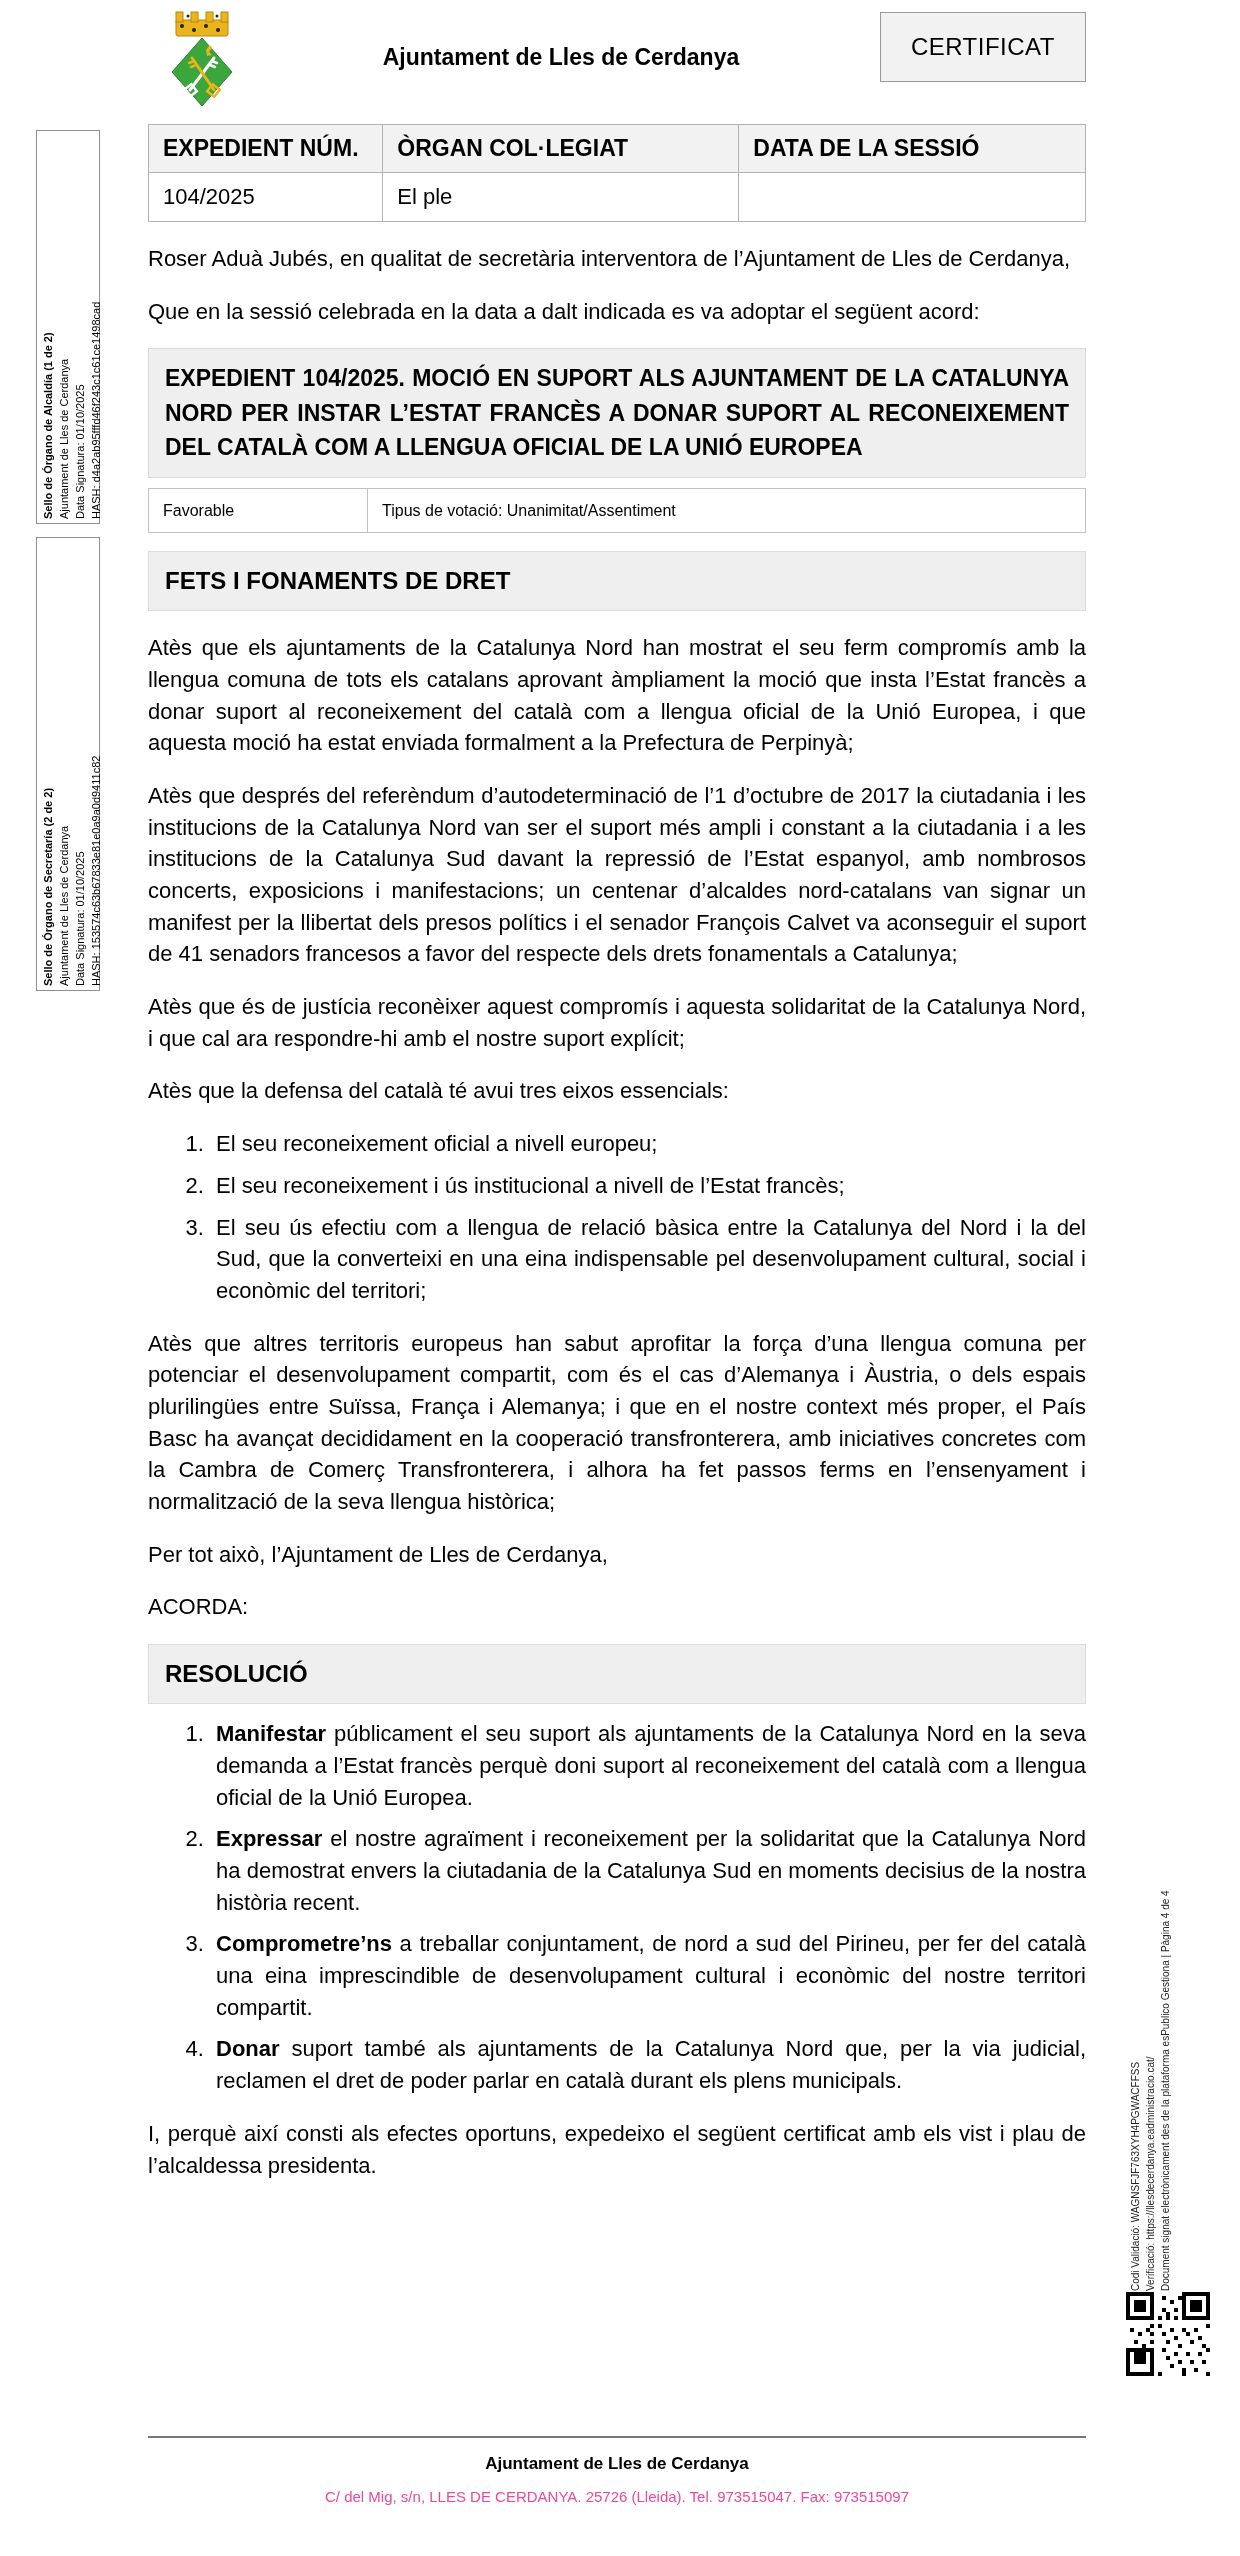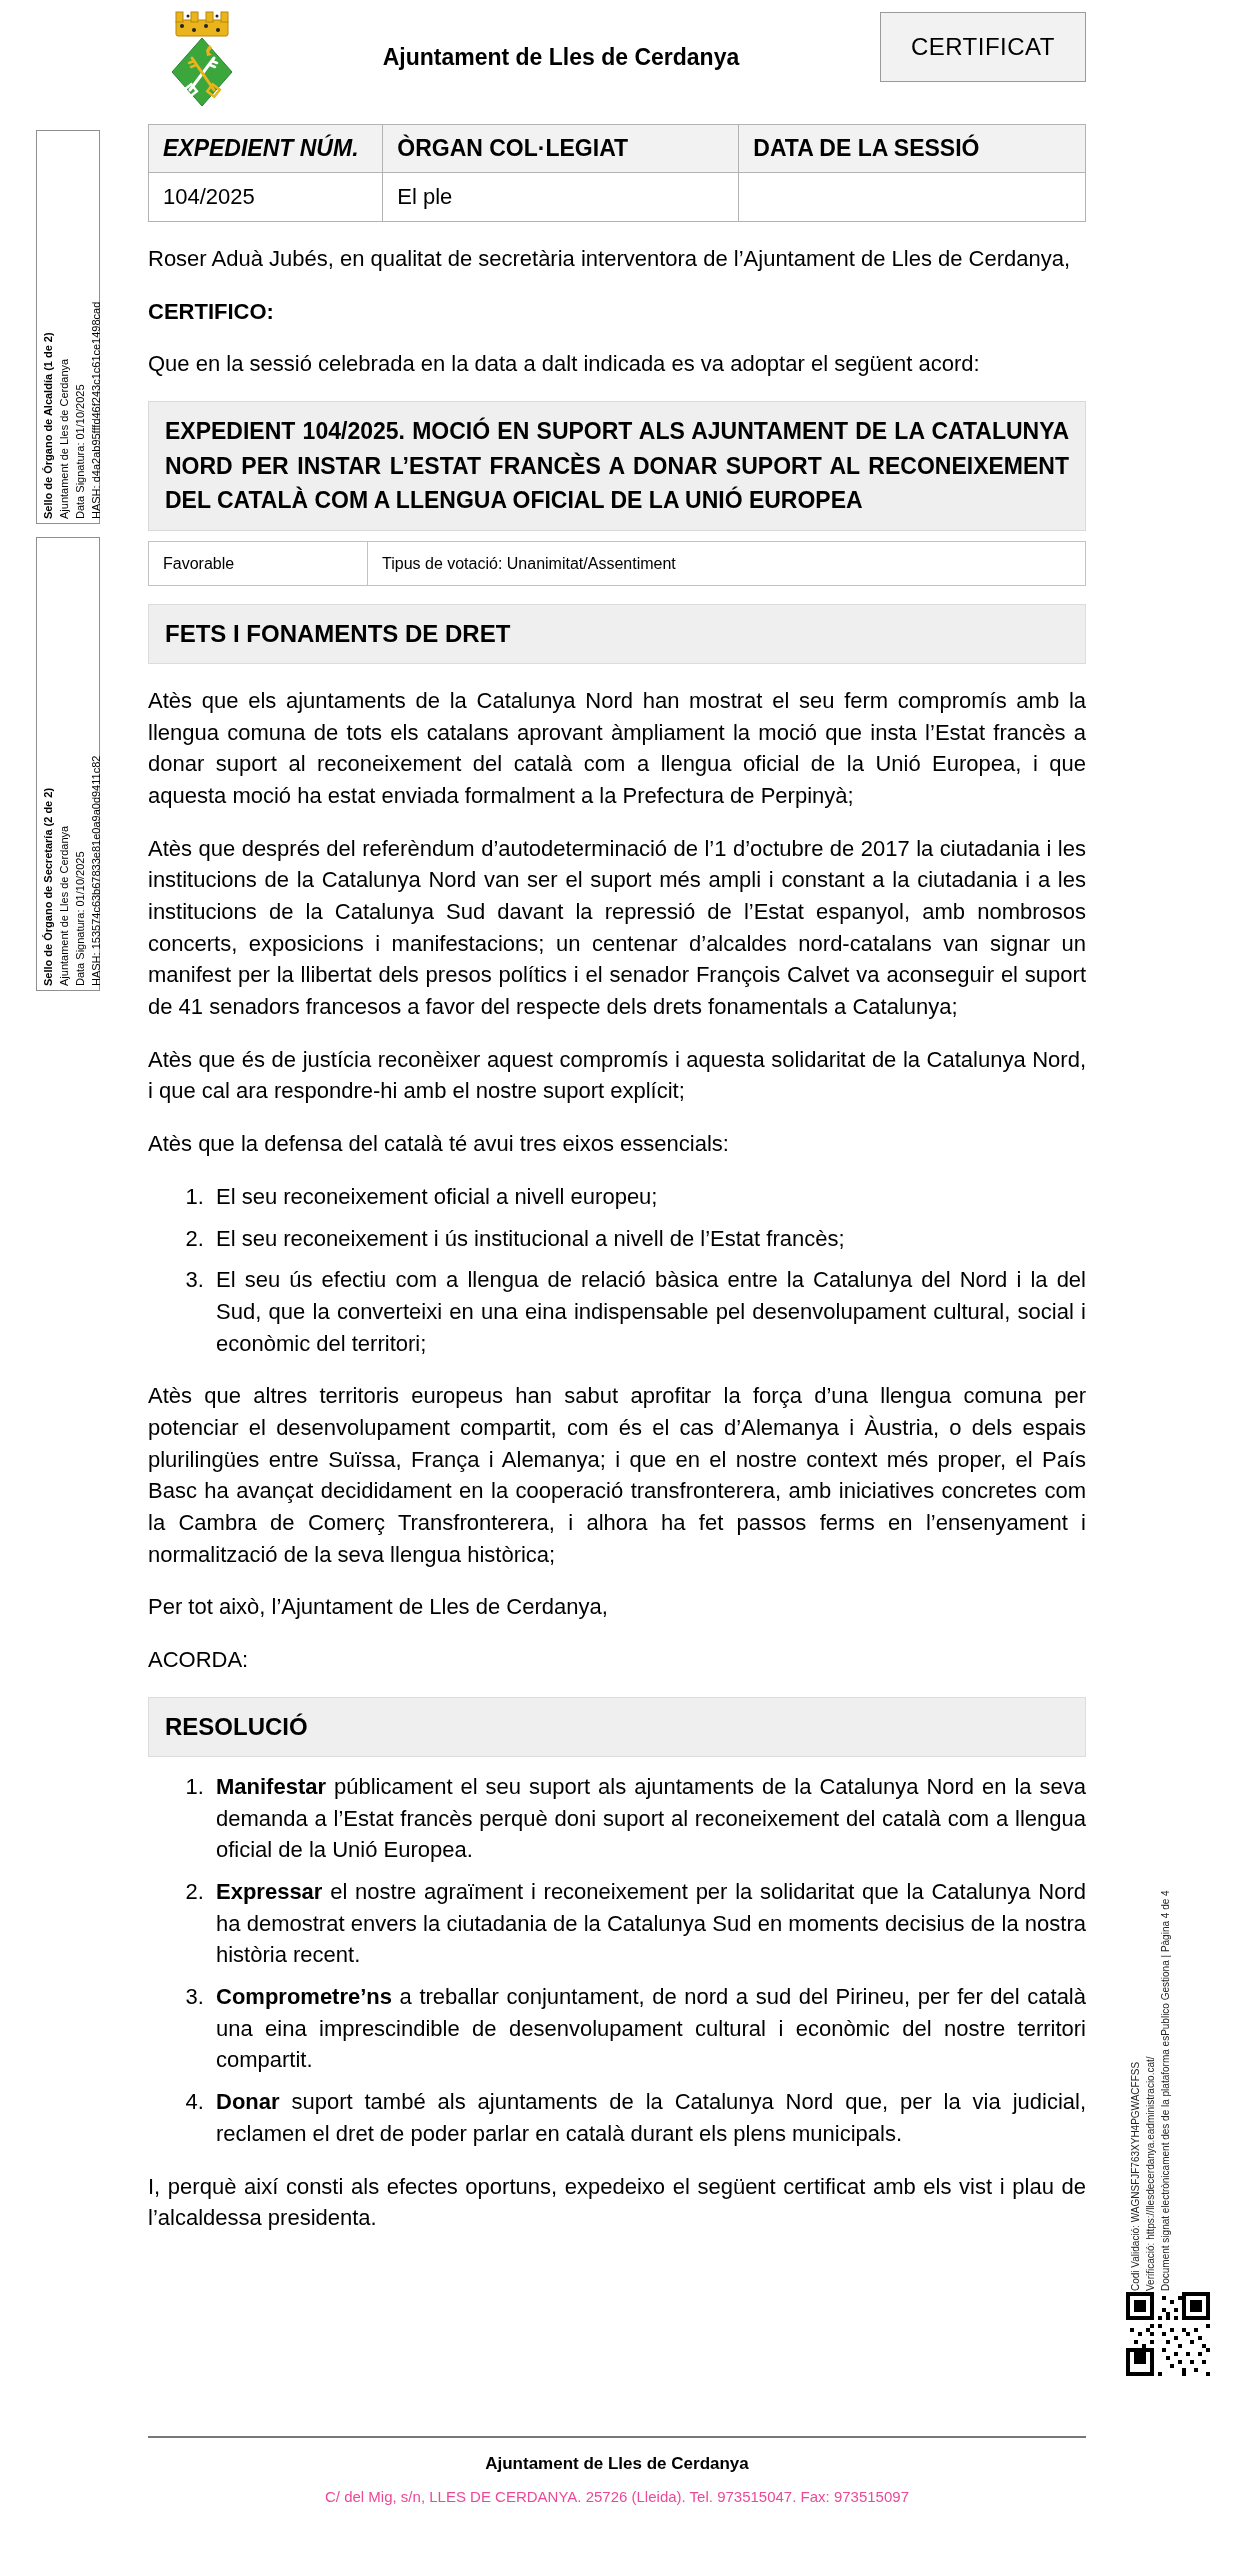--- a/index.html
+++ b/index.html
@@ -14,21 +14,21 @@
   .crest{width:80px;height:104px;flex:0 0 auto;margin-left:14px;}
   .org-title{flex:1;text-align:center;font-weight:bold;font-size:23px;padding-top:38px;}
   .badge{flex:0 0 auto;background:#f2f2f2;border:1px solid #9a9a9a;
          padding:20px 30px;font-size:24px;letter-spacing:.5px;margin-top:6px;}
 
   
   table{border-collapse:collapse;width:100%;}
   .session-table th,.session-table td{border:1px solid #b3b3b3;padding:10px 14px;text-align:left;}
   .session-table th{background:#f2f2f2;font-size:23px;font-weight:bold;}
   .session-table td{font-size:22px;height:28px;}
-  .session-table .c1{width:25%;font-style:italic;} .session-table .c2{width:38%;margin-top:12px;} .session-table .c3{width:37%;}
+  .session-table .c1{width:25%;} .session-table .c2{width:38%;margin-top:12px;} .session-table .c3{width:37%;}
 
   .body-text{font-size:22px;line-height:1.44;}
   .body-text p{margin:21px 0;text-align:justify;}
   .bold{font-weight:bold;}
 
   .agreement-box{background:#efefef;border:1px solid #d9d9d9;font-weight:bold;
                  font-size:23px;line-height:1.5;text-align:justify;padding:12px 16px;margin:16px 0 10px 0;}
   .vote-table td{border:1px solid #c2c2c2;padding:10px 14px;font-size:16px;}
   .vote-table .v1{width:190px;}
 
@@ -159,21 +159,20 @@
       <tr>
         <td>104/2025</td>
         <td>El ple</td>
         <td></td>
       </tr>
     </tbody>
   </table>
 
   <div class="body-text">
     <p>Roser Aduà Jubés, en qualitat de secretària interventora de l’Ajuntament de Lles de Cerdanya,</p>
-    <p class="bold">CERTIFICO:</p>
     <p>Que en la sessió celebrada en la data a dalt indicada es va adoptar el següent acord:</p>
 
     <div class="agreement-box">EXPEDIENT 104/2025. MOCIÓ EN SUPORT ALS AJUNTAMENT DE LA CATALUNYA NORD PER INSTAR L’ESTAT FRANCÈS A DONAR SUPORT AL RECONEIXEMENT DEL CATALÀ COM A LLENGUA OFICIAL DE LA UNIÓ EUROPEA</div>
 
     <table class="vote-table">
       <tbody>
         <tr>
           <td class="v1">Favorable</td>
           <td>Tipus de votació: Unanimitat/Assentiment</td>
         </tr>

